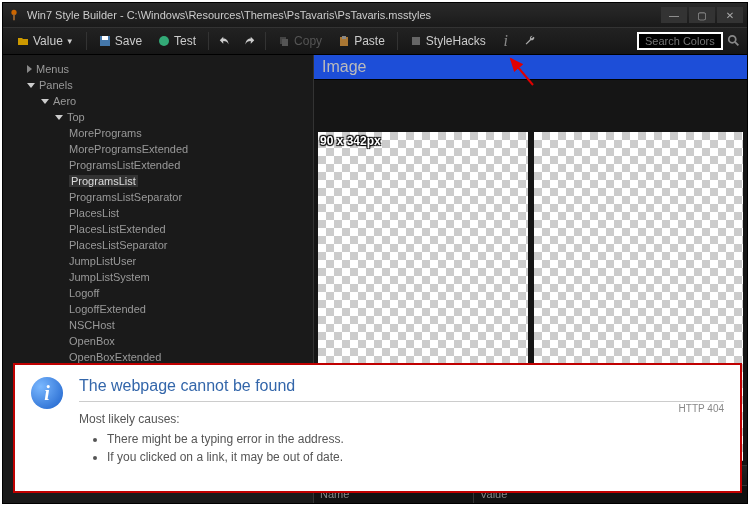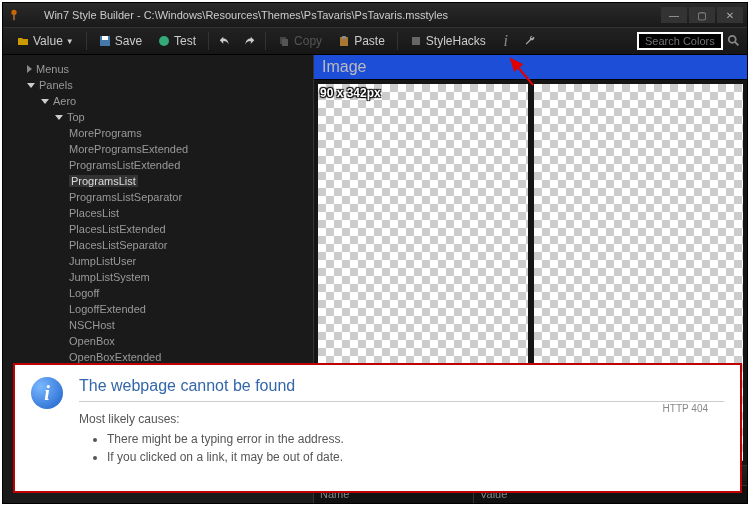--- a/index.html
+++ b/index.html
@@ -1,54 +1,54 @@
 <!DOCTYPE html>
 <html><head>
 <meta charset="utf-8">
 <style>
 * { margin: 0; padding: 0; box-sizing: border-box; font-family: "Segoe UI", Tahoma, sans-serif; }
 body { background: #fff; width: 750px; height: 506px; overflow: hidden; }
 .window { width: 746px; height: 502px; margin: 2px; background: #1a1a1a; border: 1px solid #000; display: flex; flex-direction: column; position: relative; }
 .titlebar { height: 24px; background: linear-gradient(#2a2a2a,#1a1a1a); display: flex; align-items: center; padding: 0 4px; color: #ccc; font-size: 11px; }
 .titlebar .icon { width: 14px; height: 14px; margin-right: 6px; }
-.titlebar .title { flex: 1; margin-left: 17px; }
+.titlebar .title { flex: 1; }
 .wincontrols { display: flex; gap: 2px; }
 .wincontrols div { width: 26px; height: 16px; background: #333; display: flex; align-items: center; justify-content: center; color: #aaa; font-size: 10px; cursor: pointer; }
 .toolbar { height: 28px; background: linear-gradient(#222,#161616); display: flex; align-items: center; padding: 0 6px; border-top: 1px solid #333; border-bottom: 1px solid #000; }
 .tbtn { display: flex; align-items: center; color: #ccc; font-size: 12px; padding: 3px 8px; cursor: pointer; }
 .tbtn .sm { width: 12px; height: 12px; margin-right: 4px; }
 .sep { width: 1px; height: 18px; background: #333; margin: 0 4px; }
 .tico { width: 16px; height: 16px; margin: 0 4px; cursor: pointer; display: flex; align-items: center; justify-content: center; }
 .copy-disabled { color: #555; }
 .searchbox { margin-left: auto; border: 2px solid #fff; background: #000; color: #888; font-size: 11px; padding: 2px 6px; width: 86px; height: 18px; }
 .body { flex: 1; display: flex; min-height: 0; }
 .tree { width: 310px; background: #1a1a1a; overflow: auto; padding: 6px 0 6px 10px; font-size: 11px; color: #999; }
 .tree ul { list-style: none; padding-left: 14px; }
 .tree li { line-height: 16px; white-space: nowrap; }
 .tree .exp { display: inline-block; width: 0; height: 0; margin-right: 4px; }
 .tree .exp.r { border-left: 5px solid #888; border-top: 4px solid transparent; border-bottom: 4px solid transparent; }
 .tree .exp.d { border-top: 5px solid #ccc; border-left: 4px solid transparent; border-right: 4px solid transparent; position: relative; top: -1px; }
 .tree .sel { background: #333; padding: 0 2px; color: #ddd; }
 .right { flex: 1; display: flex; flex-direction: column; background: #1a1a1a; border-left: 1px solid #333; }
 .right .tab { font-size: 16px; color: #bbb; padding: 3px 8px; background: #1d4ed8; border-bottom: 1px solid #000; }
 .imgarea { flex: 1; display: flex; gap: 6px; padding: 4px; background: #151515; position: relative; min-height: 0; }
-.checker { flex: 1; position: relative; background-image: linear-gradient(45deg,#ccc 25%,transparent 25%),linear-gradient(-45deg,#ccc 25%,transparent 25%),linear-gradient(45deg,transparent 75%,#ccc 75%),linear-gradient(-45deg,transparent 75%,#ccc 75%); background-size: 16px 16px; background-position: 0 0,0 8px,8px -8px,-8px 0; background-color: #fff; }
+.checker { flex: 1; position: relative; background-image: linear-gradient(45deg,#ccc 25%,transparent 25%),linear-gradient(-45deg,#ccc 25%,transparent 25%),linear-gradient(45deg,transparent 75%,#ccc 75%),linear-gradient(-45deg,transparent 75%,#ccc 75%); background-size: 16px 16px; background-position: 0 0,0 8px,8px -8px,-8px 0; background-color: #fff; margin-top: 48px; }
 .dimlabel { position: absolute; top: 2px; left: 2px; font-size: 12px; color: #fff; text-shadow: 1px 1px 1px #000,-1px -1px 1px #000,1px -1px 1px #000,-1px 1px 1px #000; font-weight: bold; }
 .proptool { height: 20px; background: linear-gradient(#222,#161616); display: flex; align-items: center; font-size: 11px; color: #bbb; border-top: 1px solid #333; }
 .proptool span { padding: 0 6px; display: flex; align-items: center; cursor: pointer; }
 .proptool .rm { color: #555; }
 .propgrid { height: 18px; background: #111; display: flex; font-size: 11px; color: #888; border-top: 1px solid #333; }
 .propgrid div { padding: 2px 6px; }
 .propgrid .c1 { width: 160px; border-right: 1px solid #333; }
 .error-overlay { position: absolute; left: 10px; right: 5px; bottom: 10px; height: 130px; background: #fff; border: 2px solid #c00000; display: flex; padding: 12px 16px; }
 .error-overlay .eicon { width: 32px; height: 32px; border-radius: 50%; background: radial-gradient(circle at 30% 30%,#7ab8ff,#1a5fc9); color: #fff; font-weight: bold; font-size: 20px; display: flex; align-items: center; justify-content: center; font-family: Georgia, serif; font-style: italic; margin-right: 16px; flex-shrink: 0; }
 .error-overlay .econtent { flex: 1; font-size: 12px; color: #555; position: relative; }
 .error-overlay h2 { font-size: 16px; font-weight: normal; color: #3366aa; margin-bottom: 4px; }
 .error-overlay hr { border: none; border-top: 1px solid #ccc; margin: 6px 0 10px 0; }
-.error-overlay .code { position: absolute; right: 16px; top: 26px; font-size: 10px; color: #888; }
+.error-overlay .code { position: absolute; right: 0; top: 26px; font-size: 10px; color: #888; }
 .error-overlay ul { padding-left: 28px; margin-top: 4px; }
 .error-overlay li { line-height: 18px; }
 .arrow { position: absolute; top: 52px; left: 500px; pointer-events: none; }
 .mag { width: 14px; height: 14px; margin-left: 4px; cursor: pointer; }
 </style>
 </head>
 <body>
 
 <div class="window">
   <div class="titlebar">

